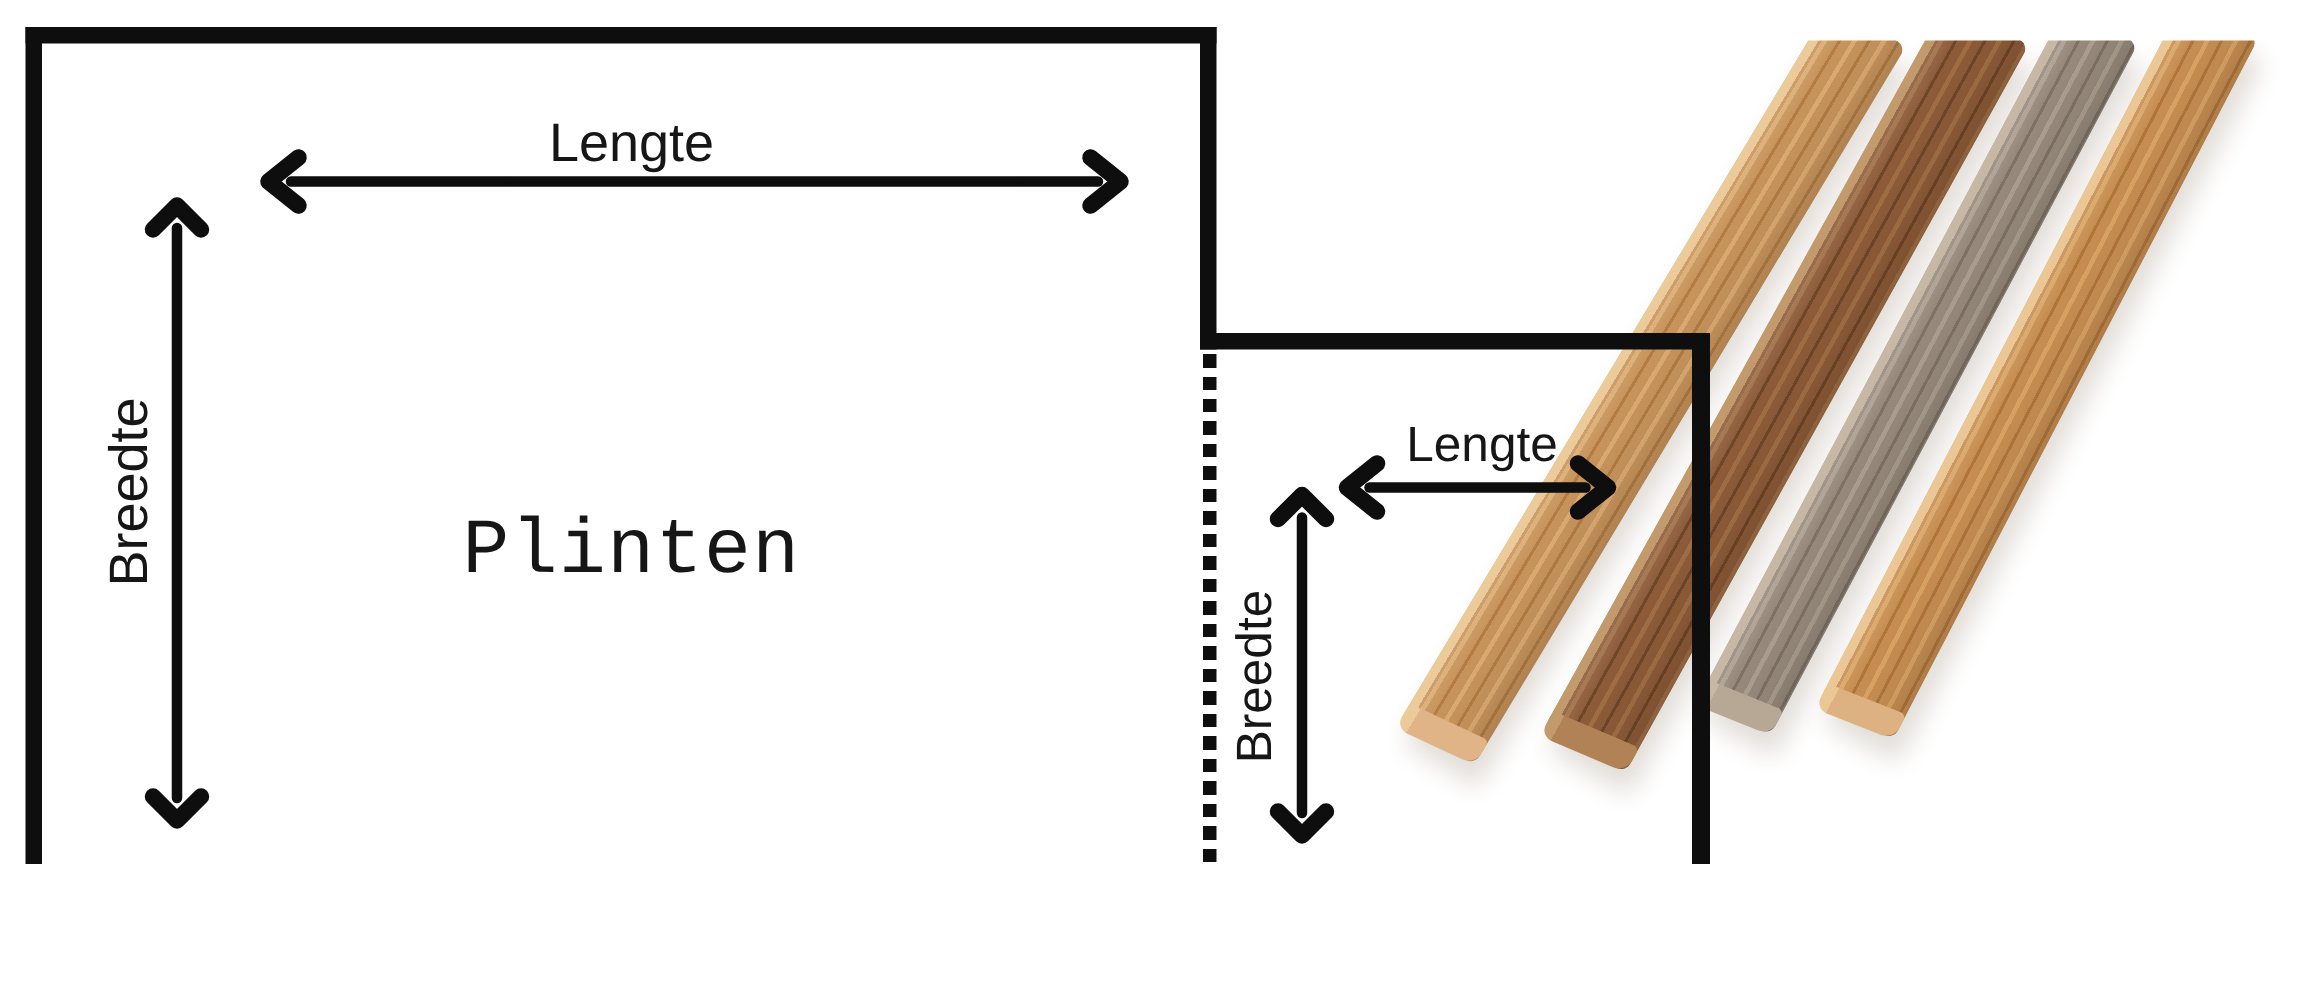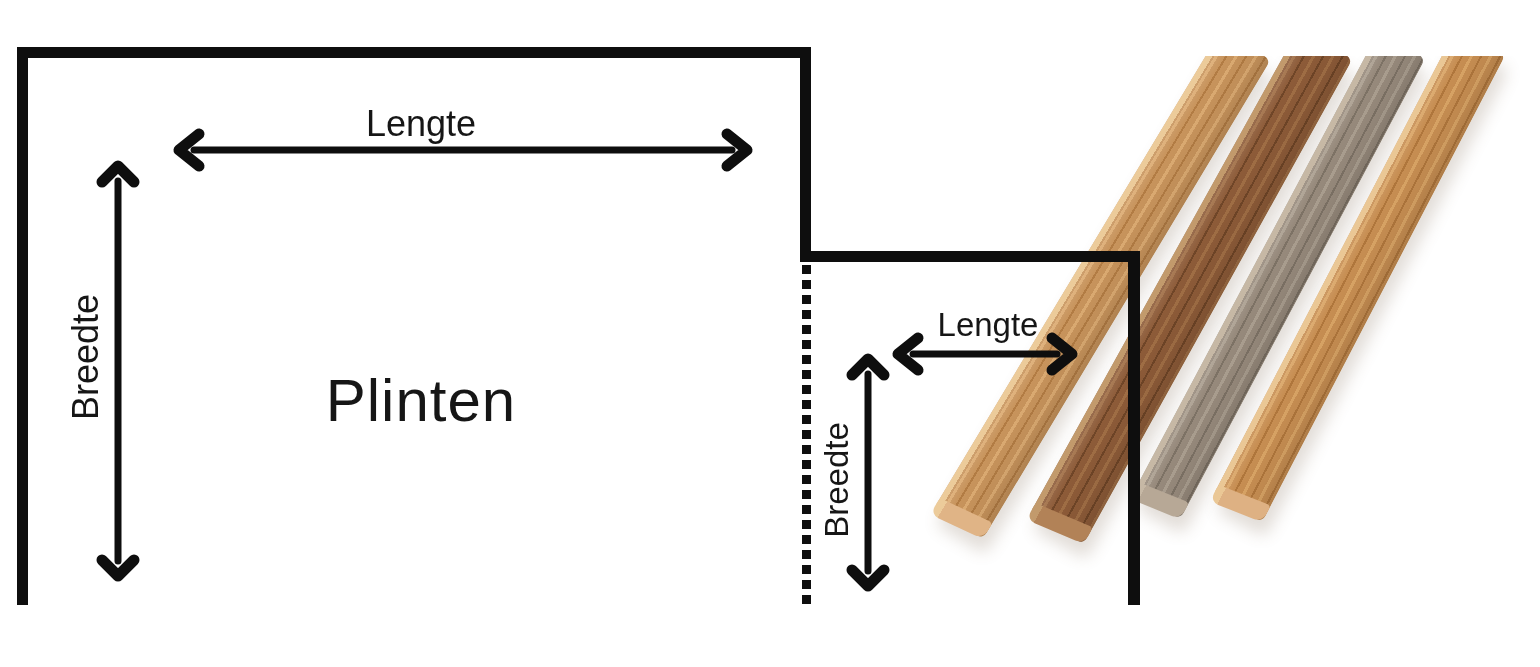--- a/index.html
+++ b/index.html
@@ -7,21 +7,20 @@
     --ink:#161616;
     --bg:#ffffff;
   }
   html,body{margin:0;padding:0;background:var(--bg);}
   .stage{
     position:relative;
     width:1540px;height:576px;
     background:var(--bg);
     overflow:hidden;
     font-family:"Liberation Sans","DejaVu Sans",sans-serif;
-    margin-top:29px;
   }
 
   
   .wood-photo{
     position:absolute;left:900px;top:27px;width:640px;height:640px;
     overflow:hidden;z-index:1;
   }
   .plank{
     position:absolute;
     border-radius:7px;
@@ -57,21 +56,21 @@
 
   
   .label{
     position:absolute;z-index:4;
     color:var(--ink);
     line-height:1;white-space:nowrap;
     transform:translateX(-50%);
   }
   .label--dim{font-size:36px;}
   .label--dim-sm{font-size:33px;}
-  .label--room{font-size:60px;letter-spacing:1px;}
+  .label--room{font-size:52px;letter-spacing:1px;font-family:Liberation Mono, monospace;}
   .label--v{transform:translate(-50%,-50%) rotate(-90deg);}
 </style>
 </head>
 <body>
 
 <div class="stage">
 
   <div class="wood-photo">
     <div class="plank" style="left: 173px; top: -51px; width: 58px; height: 559px; transform: rotate(31deg); --base: #c8945c; --dark: #b27c44; --light: #dcab72; --end: #e0b486; --edge: #eccb9a;"></div>
     <div class="plank" style="left: 260px; top: -47px; width: 62px; height: 555px; transform: rotate(29deg); --base: #8d5b38; --dark: #6f4527; --light: #a06e45; --end: #b28257; --edge: #c29a6c;"></div>

